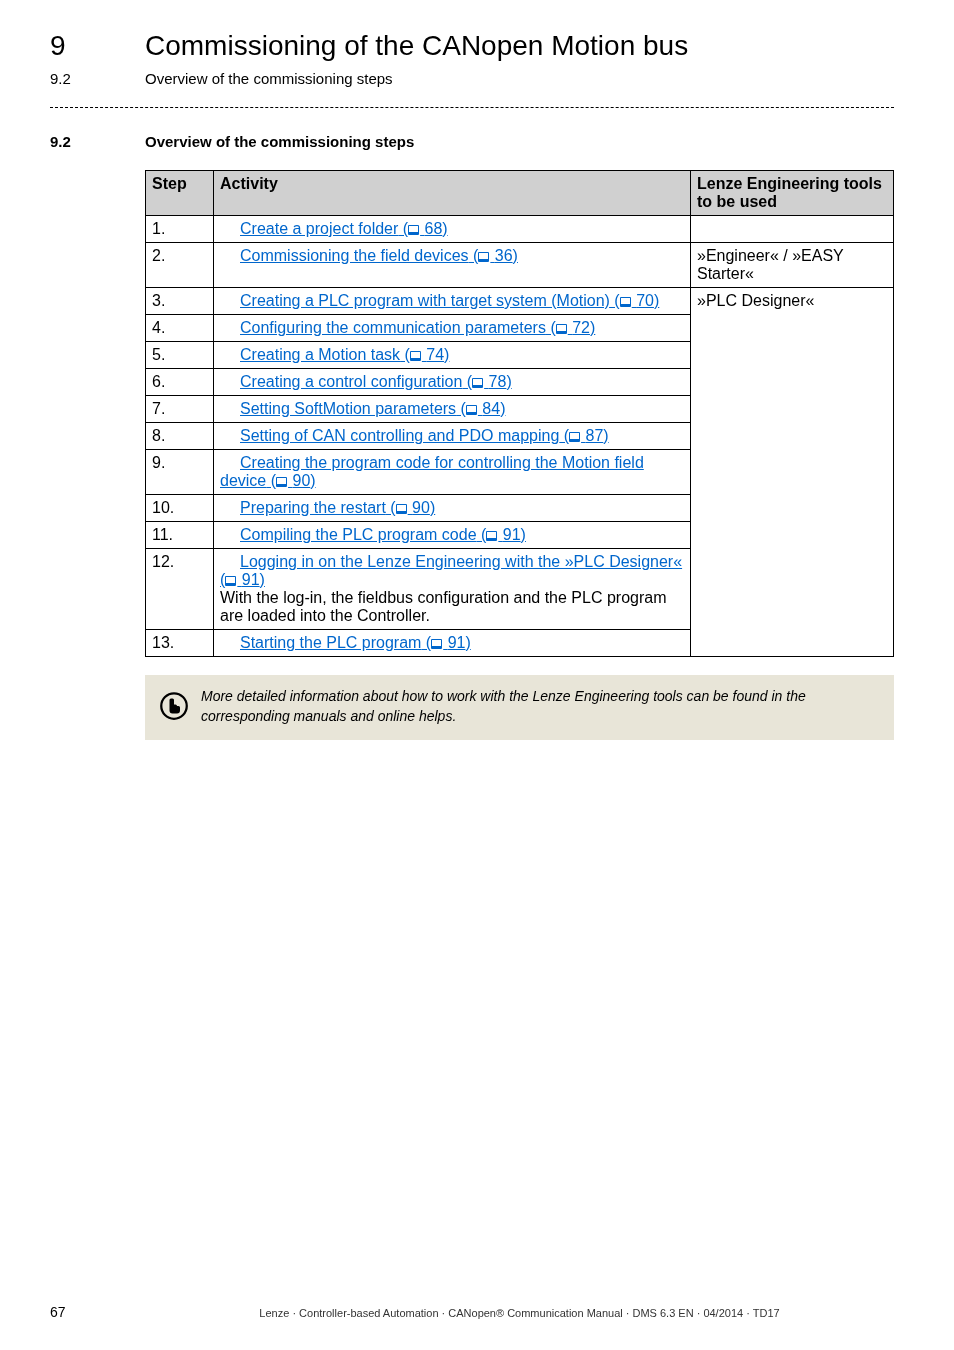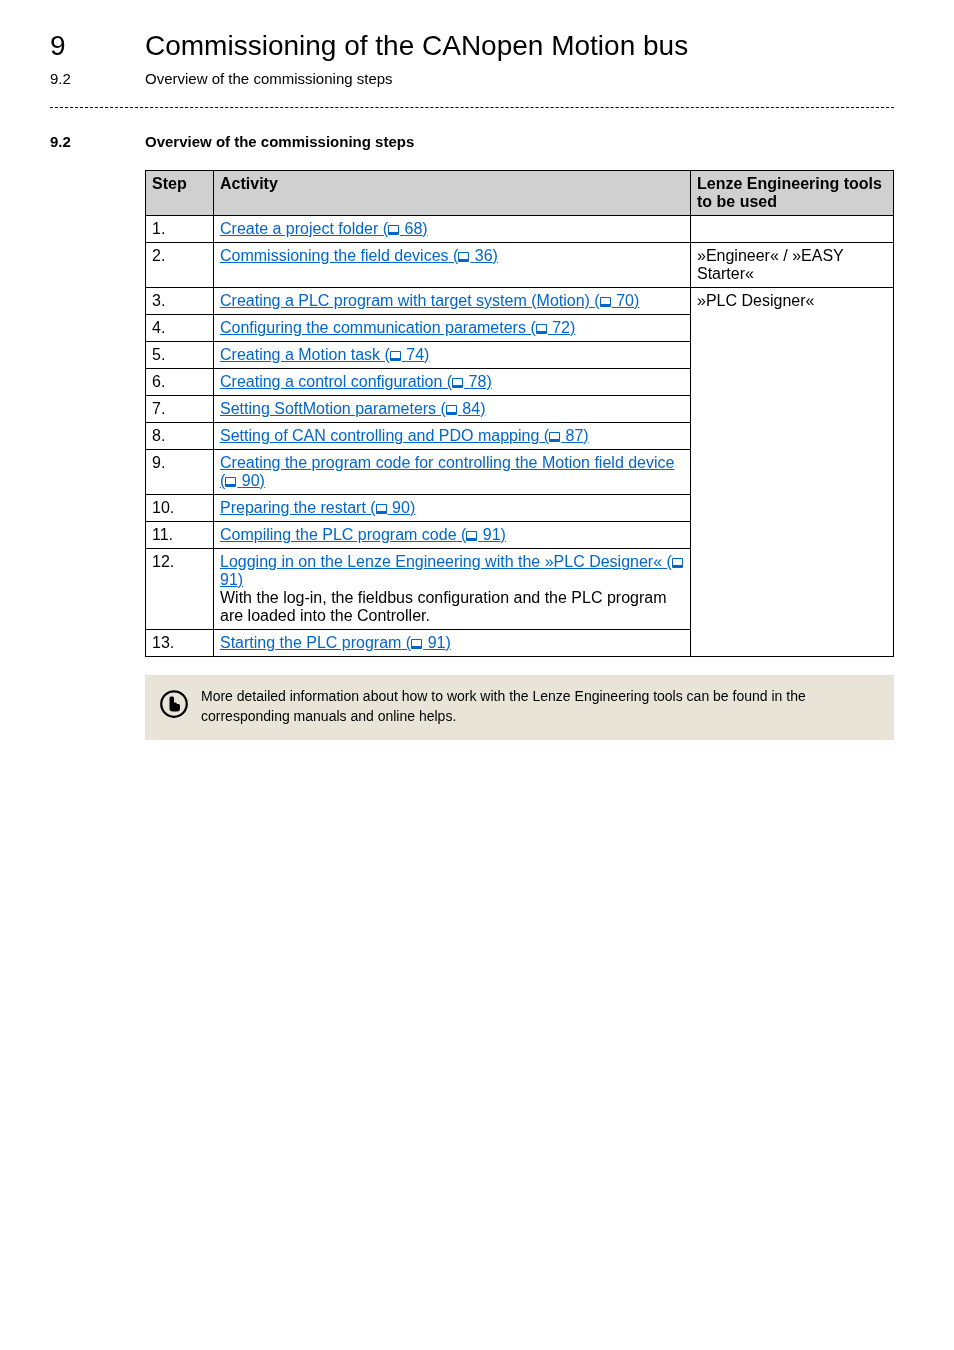--- a/index.html
+++ b/index.html
@@ -102,20 +102,21 @@
     width: 55px;
   }
   
   .col-tools {
     width: 190px;
   }
   
   .link {
     color: #0066cc;
     text-decoration: underline;
+    margin-left: 20px;
   }
   
   .page-icon {
     display: inline-block;
     width: 11px;
     height: 10px;
     border: 1px solid #0066cc;
     border-radius: 1px;
     box-sizing: border-box;
     vertical-align: middle;
@@ -127,21 +128,22 @@
     font-size: 14px;
     margin: 14px 0;
     line-height: 1.4;
   }
   
   .note-box {
     background-color: #e8e5d8;
     padding: 12px 14px 14px 14px;
     margin-top: 18px;
     display: flex;
-    align-items: flex-start;
+    align-items: center;
+    font-style: italic;
   }
   
   .note-icon {
     flex-shrink: 0;
     margin-right: 12px;
     margin-top: 2px;
   }
   
   .note-icon svg {
     width: 30px;
@@ -271,14 +273,18 @@
         <svg viewBox="0 0 40 40">
           <circle cx="20" cy="20" r="17" fill="none" stroke="#000" stroke-width="3"></circle>
           <path d="M 14 12 Q 14 10 16 10 L 18 10 Q 20 10 20 12 L 20 18 L 22 18 Q 24 18 24 20 L 26 20 Q 28 20 28 22 L 28 26 Q 28 30 24 30 L 18 30 Q 14 30 14 26 Z" fill="#000"></path>
         </svg>
       </div>
       <div class="note-text">More detailed information about how to work with the Lenze Engineering tools can be found in the corresponding manuals and online helps.</div>
     </div>
 
   </div>
 
+  <div class="footer">
+    <div class="footer-page">67</div>
+    <div class="footer-text">Lenze · Controller-based Automation · CANopen® Communication Manual · DMS 6.3 EN · 04/2014 · TD17</div>
+  </div>
 
 </div>
 
 </body></html>

